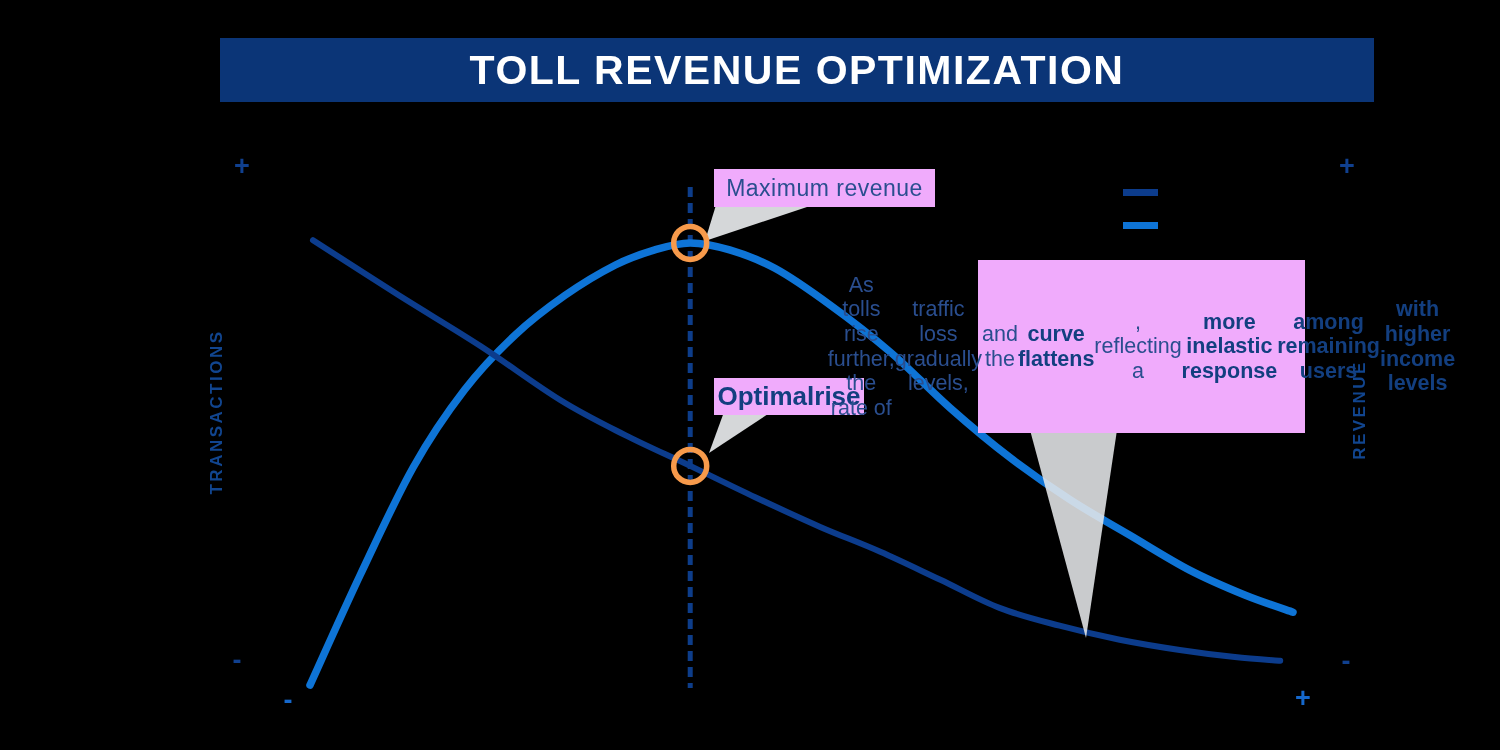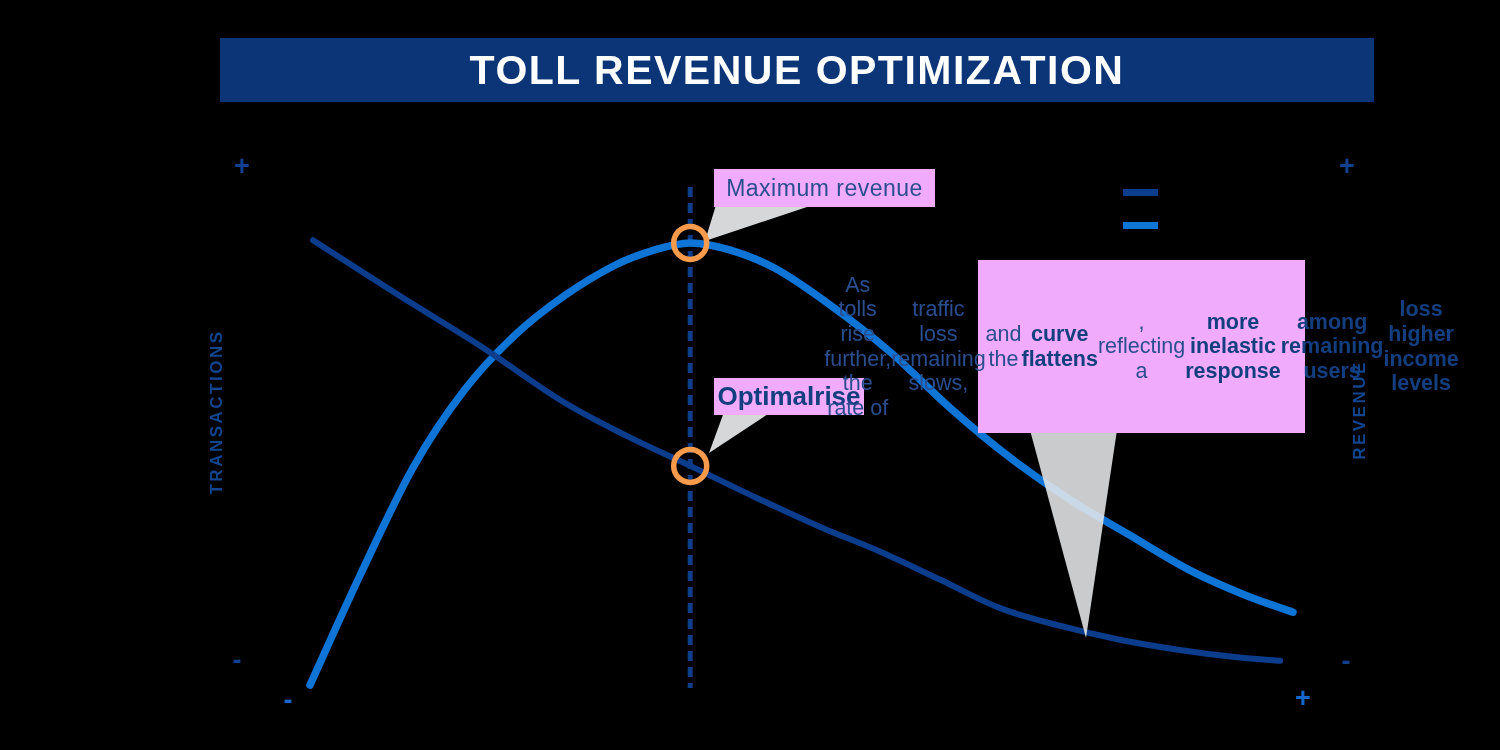--- a/index.html
+++ b/index.html
@@ -78,27 +78,27 @@
   <div class="callout max">
     <span>Maximum revenue</span>
   </div>
   <div class="callout opt">
       <span class="b">Optimal</span>
       <span> rise</span>
     </div>
   <div class="callout exp">
       <span>As tolls rise further, the rate of</span>
       <br>
-      <span>traffic loss remaining slows,</span>
+      <span>traffic loss gradually levels,</span>
       <br>
       <span>and the </span>
       <br>
       <span class="b">curve flattens</span>
       <span>, reflecting a</span>
       <br>
       <span class="b">more inelastic response</span>
       <br>
       <span class="b">among remaining users</span>
       <br>
-      <span class="b">loss higher income levels</span>
+      <span class="b">with higher income levels</span>
     </div>
 
 </div>
 
 </body></html>

